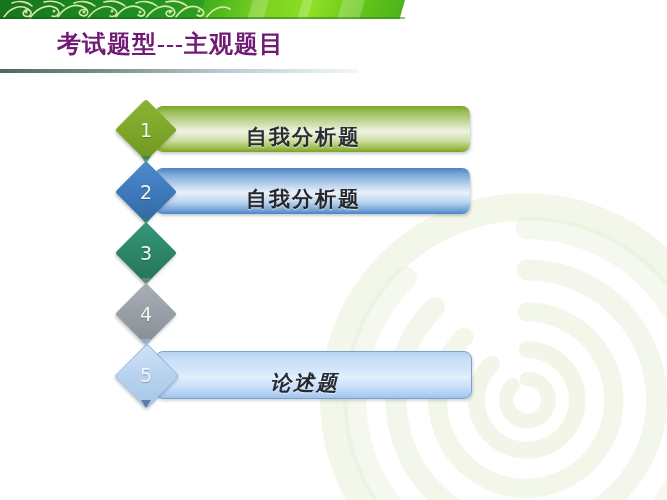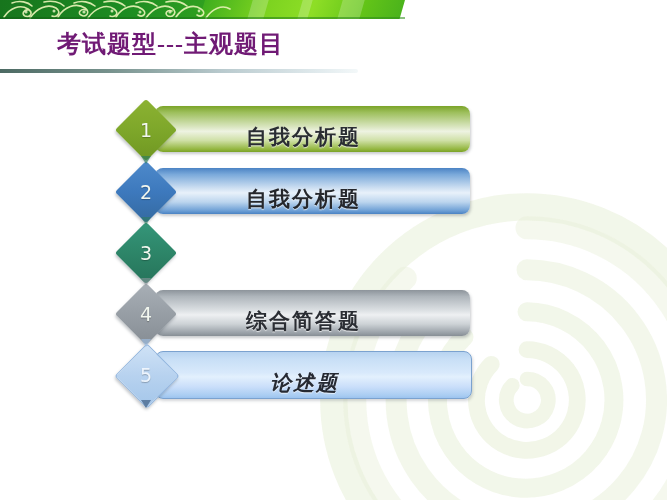--- a/index.html
+++ b/index.html
@@ -277,23 +277,20 @@
   </div>
 
   <div class="row row-3" style="top:221px;">
     <div class="diamond-wrap">
       <div class="diamond"></div>
       <div class="diamond-num">3</div>
     </div>
   </div>
 
   <div class="row row-4" style="top:282px;">
-    <div class="bar">
-      <div class="bar-label">综合简答题</div>
-    </div>
     <div class="diamond-wrap">
       <div class="diamond"></div>
       <div class="diamond-num">4</div>
     </div>
   </div>
 
   <div class="row row-5" style="top:343px;">
     <div class="bar">
       <div class="bar-label">论述题</div>
     </div>

